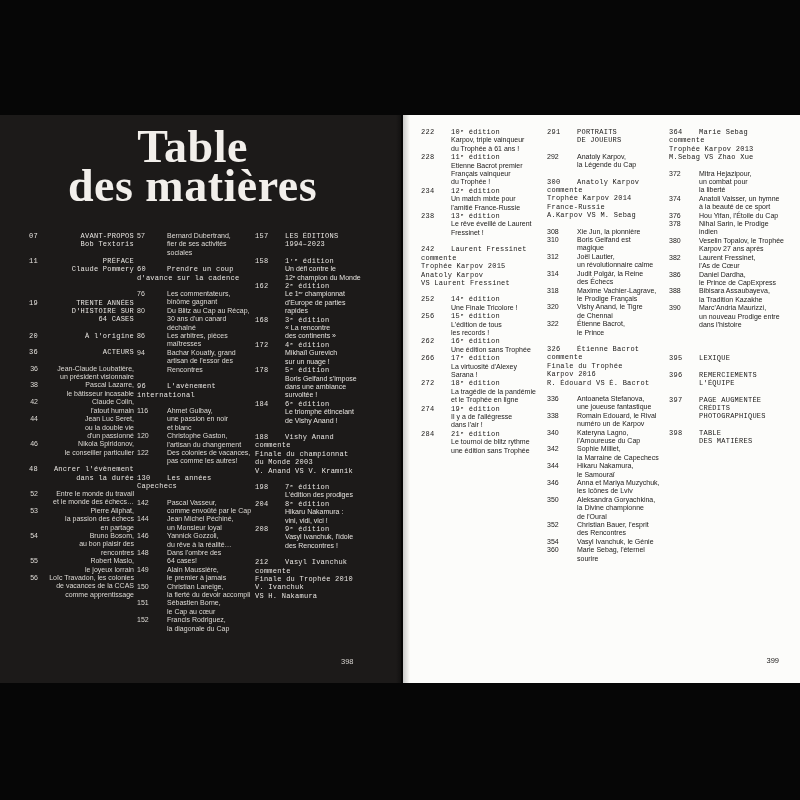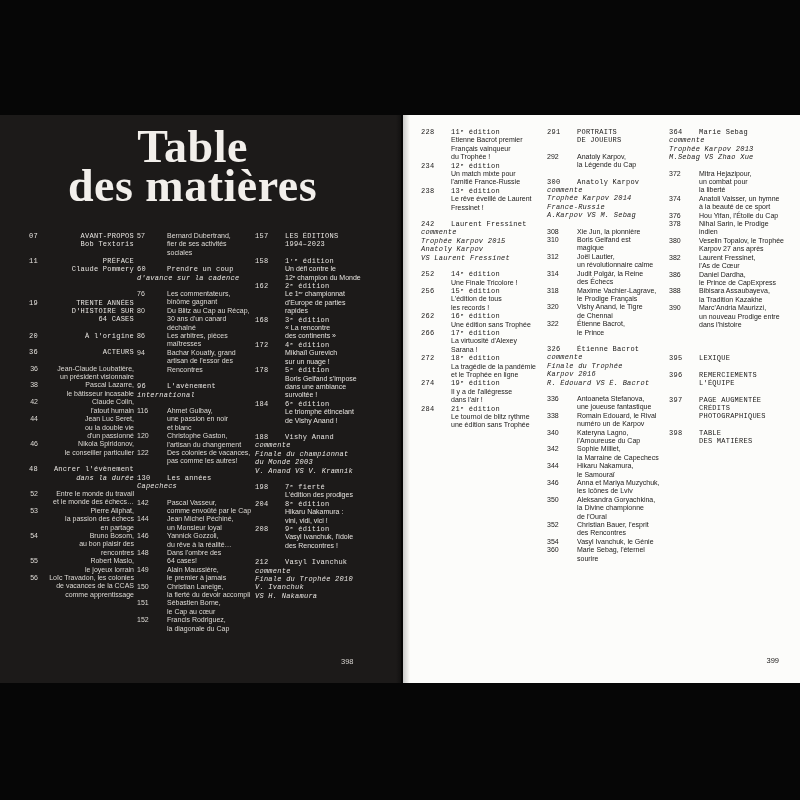--- a/index.html
+++ b/index.html
@@ -40,21 +40,21 @@
   .page-right .c1{left:18px;top:13px;width:125px;}
   .page-right .c2{left:144px;top:13px;width:121px;}
   .page-right .c3{left:266px;top:13px;width:129px;}
 
   .entry{
     display:grid;grid-template-columns:30px 1fr;
     font-size:7px;line-height:8.4px;
   }
   .entry .num{grid-column:1;}
   .entry .line{grid-column:2;white-space:nowrap;}
-  .entry.block .line.rest{grid-column:1 / -1;font-style:italic;}
+  .entry.block .line.rest{grid-column:1 / -1;}
   .gap-m{margin-top:8px;}
   .gap-l{margin-top:25px;}
   .entry.mono .num,.entry.mono .line,
   .entry.block .num,.entry.block .line,
   .entry.edition .num,.entry.edition .line.first{
     font-family:"Liberation Mono","DejaVu Sans Mono",monospace;letter-spacing:0.25px;
   }
   .entry.sans .num,.entry.sans .line,
   .entry.edition .line.rest{
     font-family:"Liberation Sans","DejaVu Sans",sans-serif;letter-spacing:0;
@@ -312,21 +312,21 @@
         <div class="entry block gap-m">
           <span class="num">188</span>
           <div class="line first">Vishy Anand</div>
           <div class="line rest">commente</div>
           <div class="line rest">Finale du championnat</div>
           <div class="line rest">du Monde 2003</div>
           <div class="line rest">V. Anand VS V. Kramnik</div>
         </div>
         <div class="entry edition gap-m">
           <span class="num">198</span>
-          <div class="line first">7ᵉ fierté</div>
+          <div class="line first">7ᵉ édition</div>
           <div class="line rest">L'édition des prodiges</div>
         </div>
         <div class="entry edition">
           <span class="num">204</span>
           <div class="line first">8ᵉ édition</div>
           <div class="line rest">Hikaru Nakamura :</div>
           <div class="line rest">vini, vidi, vici !</div>
         </div>
         <div class="entry edition">
           <span class="num">208</span>
@@ -341,20 +341,26 @@
           <div class="line rest">Finale du Trophée 2010</div>
           <div class="line rest">V. Ivanchuk</div>
           <div class="line rest">VS H. Nakamura</div>
         </div>
       </div>
     <div class="pagenum">398</div>
   </section>
 
   <section class="page page-right">
     <div class="toc-col c1">
+        <div class="entry edition">
+          <span class="num">222</span>
+          <div class="line first">10ᵉ édition</div>
+          <div class="line rest">Karpov, triple vainqueur</div>
+          <div class="line rest">du Trophée à 61 ans !</div>
+        </div>
         <div class="entry edition">
           <span class="num">228</span>
           <div class="line first">11ᵉ édition</div>
           <div class="line rest">Etienne Bacrot premier</div>
           <div class="line rest">Français vainqueur</div>
           <div class="line rest">du Trophée !</div>
         </div>
         <div class="entry edition">
           <span class="num">234</span>
           <div class="line first">12ᵉ édition</div>

